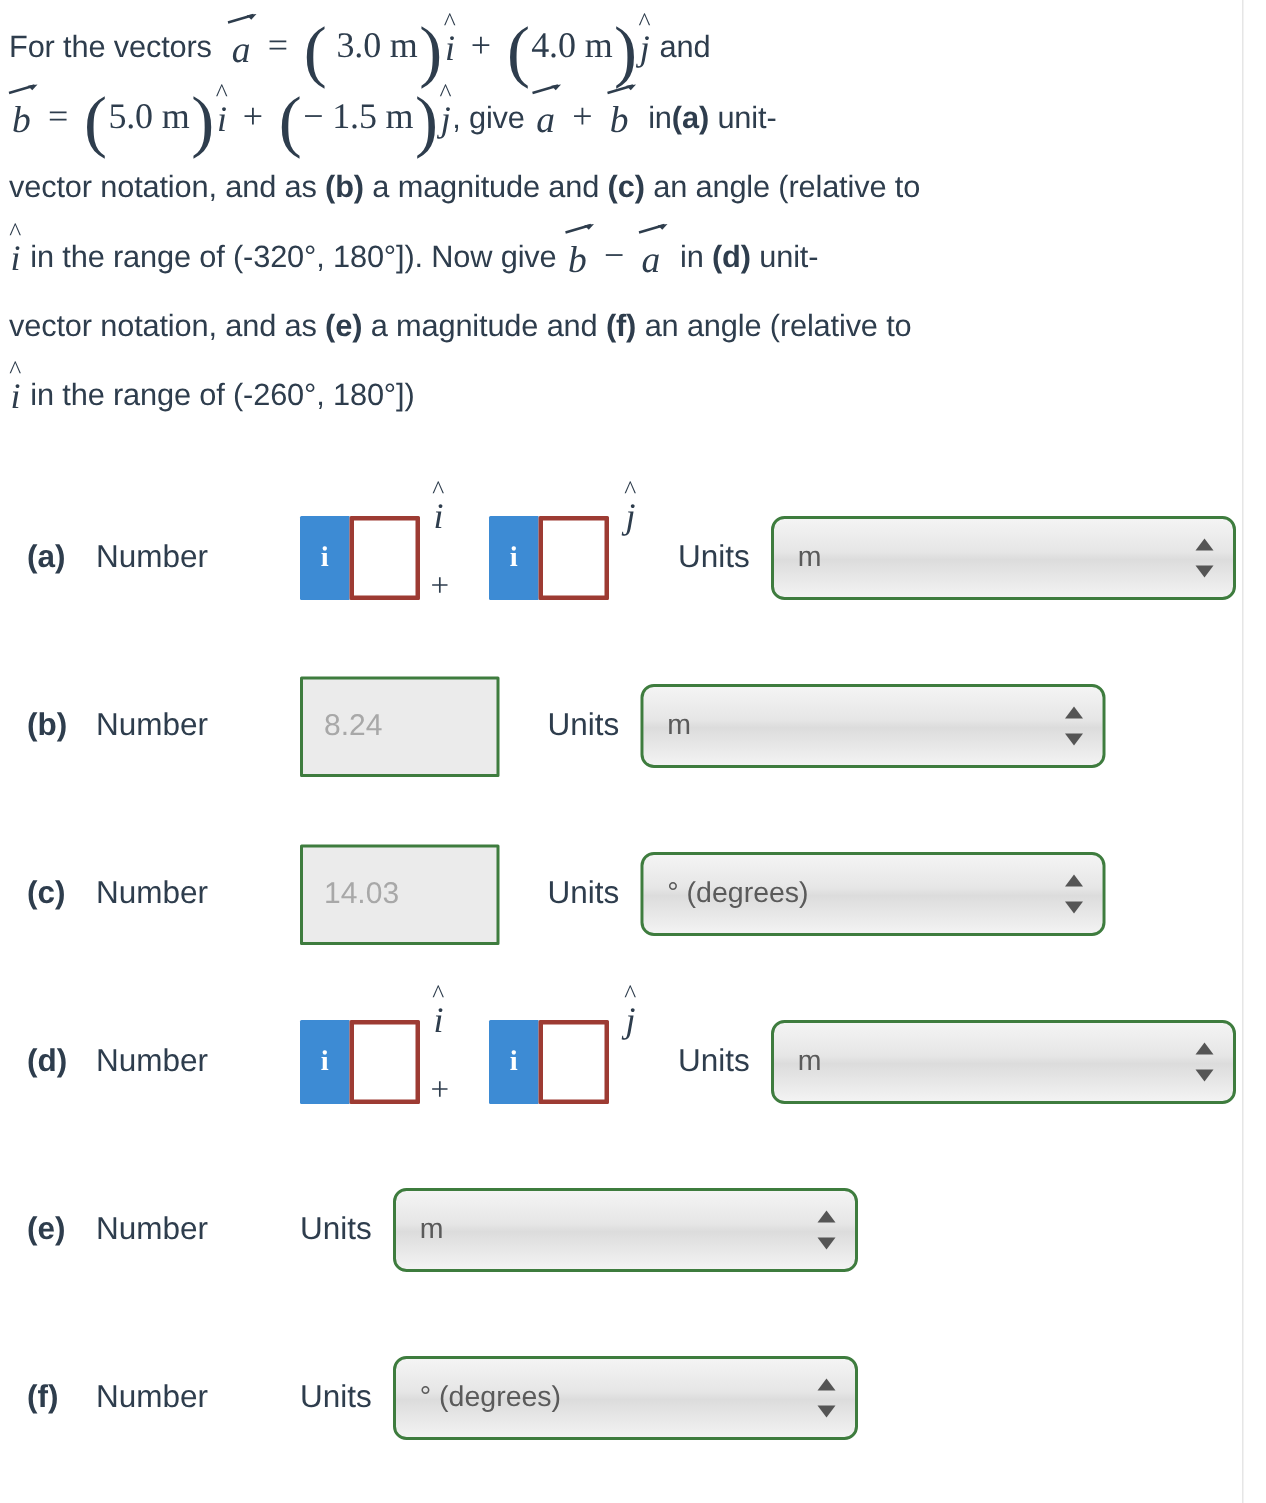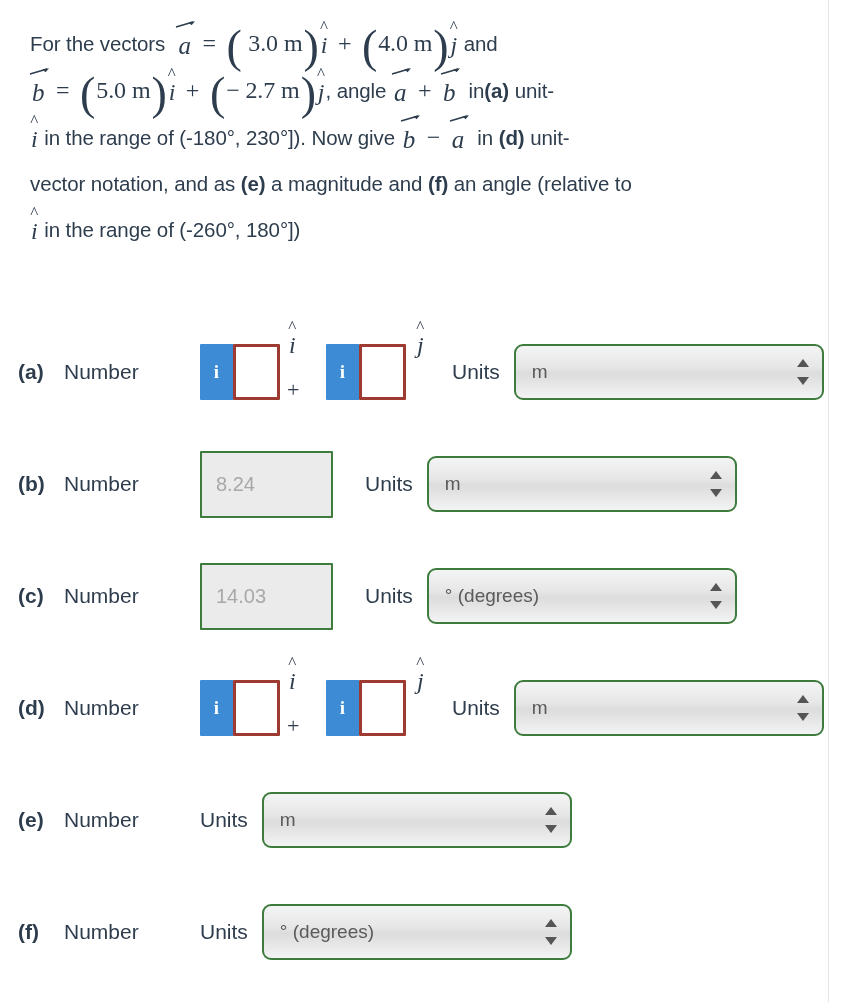--- a/index.html
+++ b/index.html
@@ -21,26 +21,25 @@
     position: absolute;
     top: 0;
     left: 828px;
     width: 1px;
     height: 1002px;
     background: #e6e6e6;
   }
 
   
   .problem {
-    padding: 20px 8px 0 6px;
+    padding: 8px 8px 0 6px;
     font-size: 20.5px;
     line-height: 46px;
     color: #2e3d4d;
     letter-spacing: -0.1px;
-    margin-left: 24px;
   }
   .problem .ln {
     display: block;
     white-space: nowrap;
   }
   .b { font-weight: bold; }
   .vec {
     position: relative;
     display: inline-block;
     font-family: "Liberation Serif", serif;
@@ -301,41 +300,48 @@
   <span class="ln">
     <span class="vec"><span class="arrow">
           <svg width="22" height="10" viewBox="0 0 22 10">
             <path d="M1 7 L18 2" stroke="#2e3d4d" stroke-width="1.6" fill="none"></path>
             <path d="M20 1.3 L13.5 2.2 L16.5 5.2 Z" fill="#2e3d4d"></path>
           </svg>
         </span><span>b</span></span>
     <span class="op">=</span>
     <span class="paren">(</span><span class="num">5.0 m</span><span class="paren">)</span><span class="hat"><span class="cap">^</span><span>i</span></span>
     <span class="op">+</span>
-    <span class="paren">(</span><span class="num">− 2.7 m</span><span class="paren">)</span><span class="hat"><span class="cap">^</span><span>j</span></span><span class="opsm">, angle</span>
+    <span class="paren">(</span><span class="num">− 1.5 m</span><span class="paren">)</span><span class="hat"><span class="cap">^</span><span>j</span></span><span class="opsm">, give</span>
     <span class="vec"><span class="arrow">
           <svg width="22" height="10" viewBox="0 0 22 10">
             <path d="M1 7 L18 2" stroke="#2e3d4d" stroke-width="1.6" fill="none"></path>
             <path d="M20 1.3 L13.5 2.2 L16.5 5.2 Z" fill="#2e3d4d"></path>
           </svg>
         </span><span>a</span></span>
     <span class="op">+</span>
     <span class="vec"><span class="arrow">
           <svg width="22" height="10" viewBox="0 0 22 10">
             <path d="M1 7 L18 2" stroke="#2e3d4d" stroke-width="1.6" fill="none"></path>
             <path d="M20 1.3 L13.5 2.2 L16.5 5.2 Z" fill="#2e3d4d"></path>
           </svg>
         </span><span>b</span></span>
     &nbsp;<span class="opsm">in</span><span class="opsm b">(a)</span>&nbsp;<span class="opsm">unit-</span>
   </span>
 
+  <span class="ln">
+    <span>vector notation, and as</span>
+    <span class="b">(b)</span>
+    <span>a magnitude and</span>
+    <span class="b">(c)</span>
+    <span>an angle (relative to</span>
+  </span>
 
   <span class="ln">
     <span class="hat"><span class="cap">^</span><span>i</span></span>
-    <span>in the range of (-180°, 230°]). Now give</span>
+    <span>in the range of (-320°, 180°]). Now give</span>
     <span class="vec"><span class="arrow">
           <svg width="22" height="10" viewBox="0 0 22 10">
             <path d="M1 7 L18 2" stroke="#2e3d4d" stroke-width="1.6" fill="none"></path>
             <path d="M20 1.3 L13.5 2.2 L16.5 5.2 Z" fill="#2e3d4d"></path>
           </svg>
         </span><span>b</span></span>
     <span class="op">−</span>
     <span class="vec"><span class="arrow">
           <svg width="22" height="10" viewBox="0 0 22 10">
             <path d="M1 7 L18 2" stroke="#2e3d4d" stroke-width="1.6" fill="none"></path>

